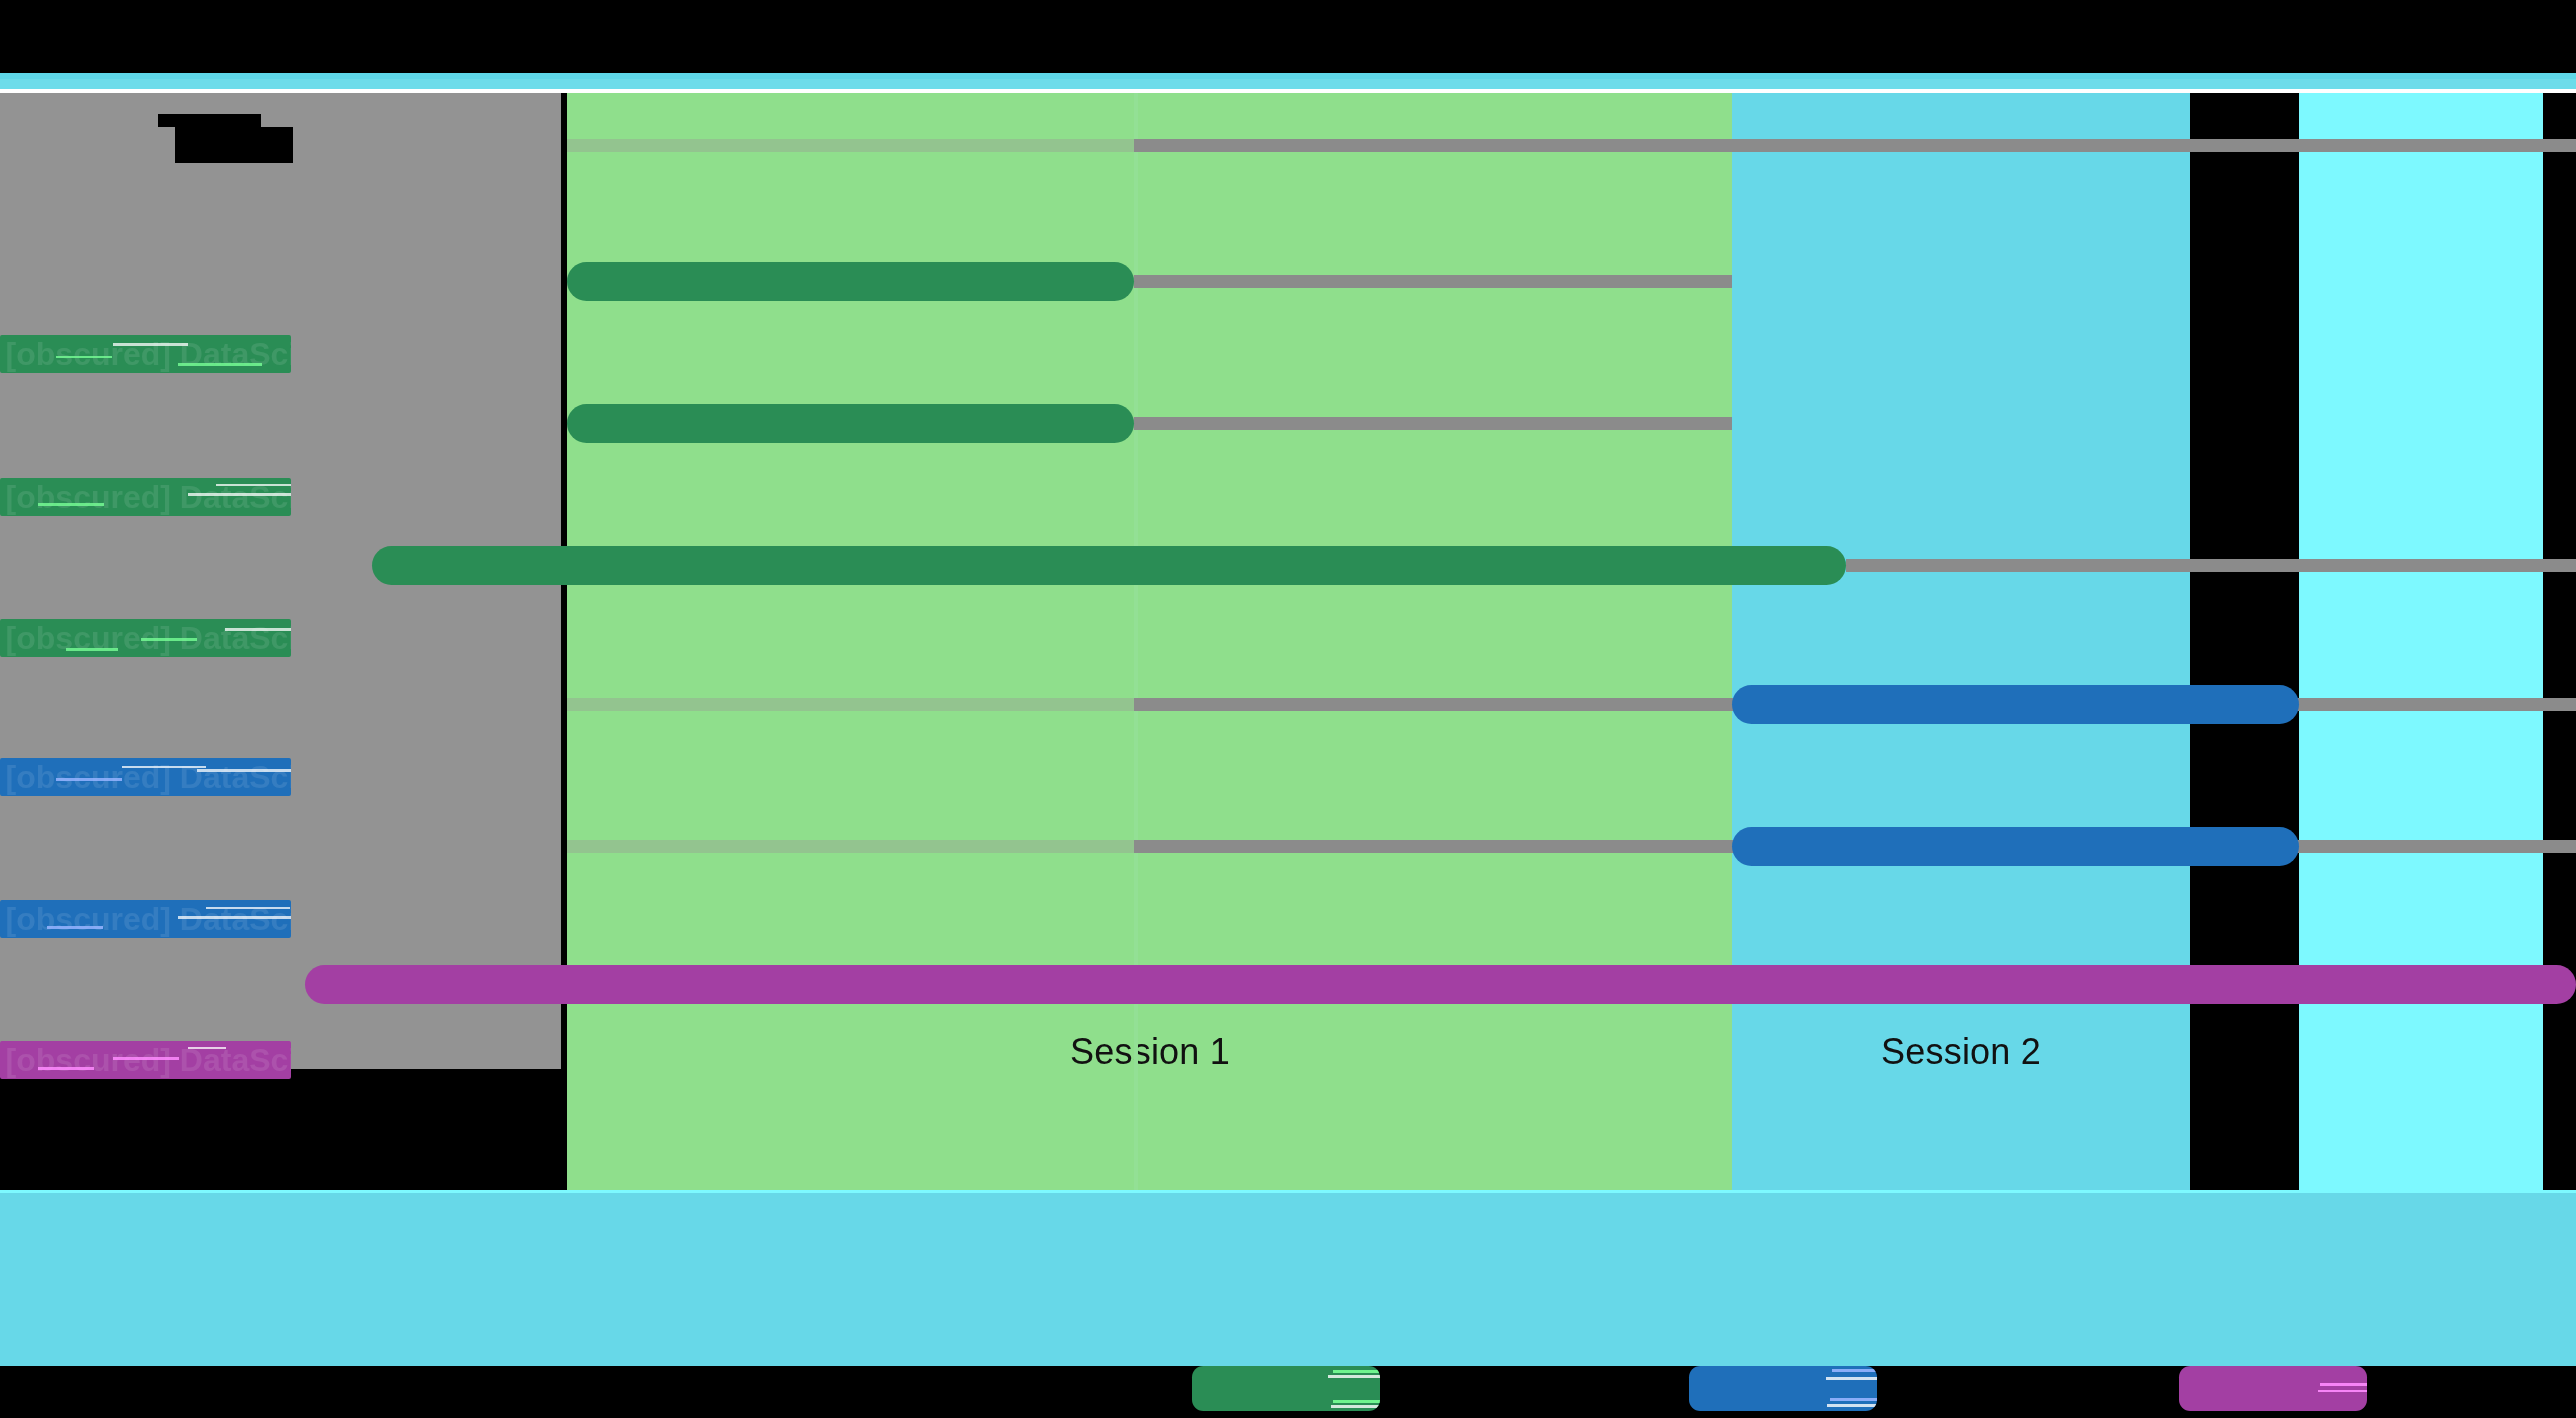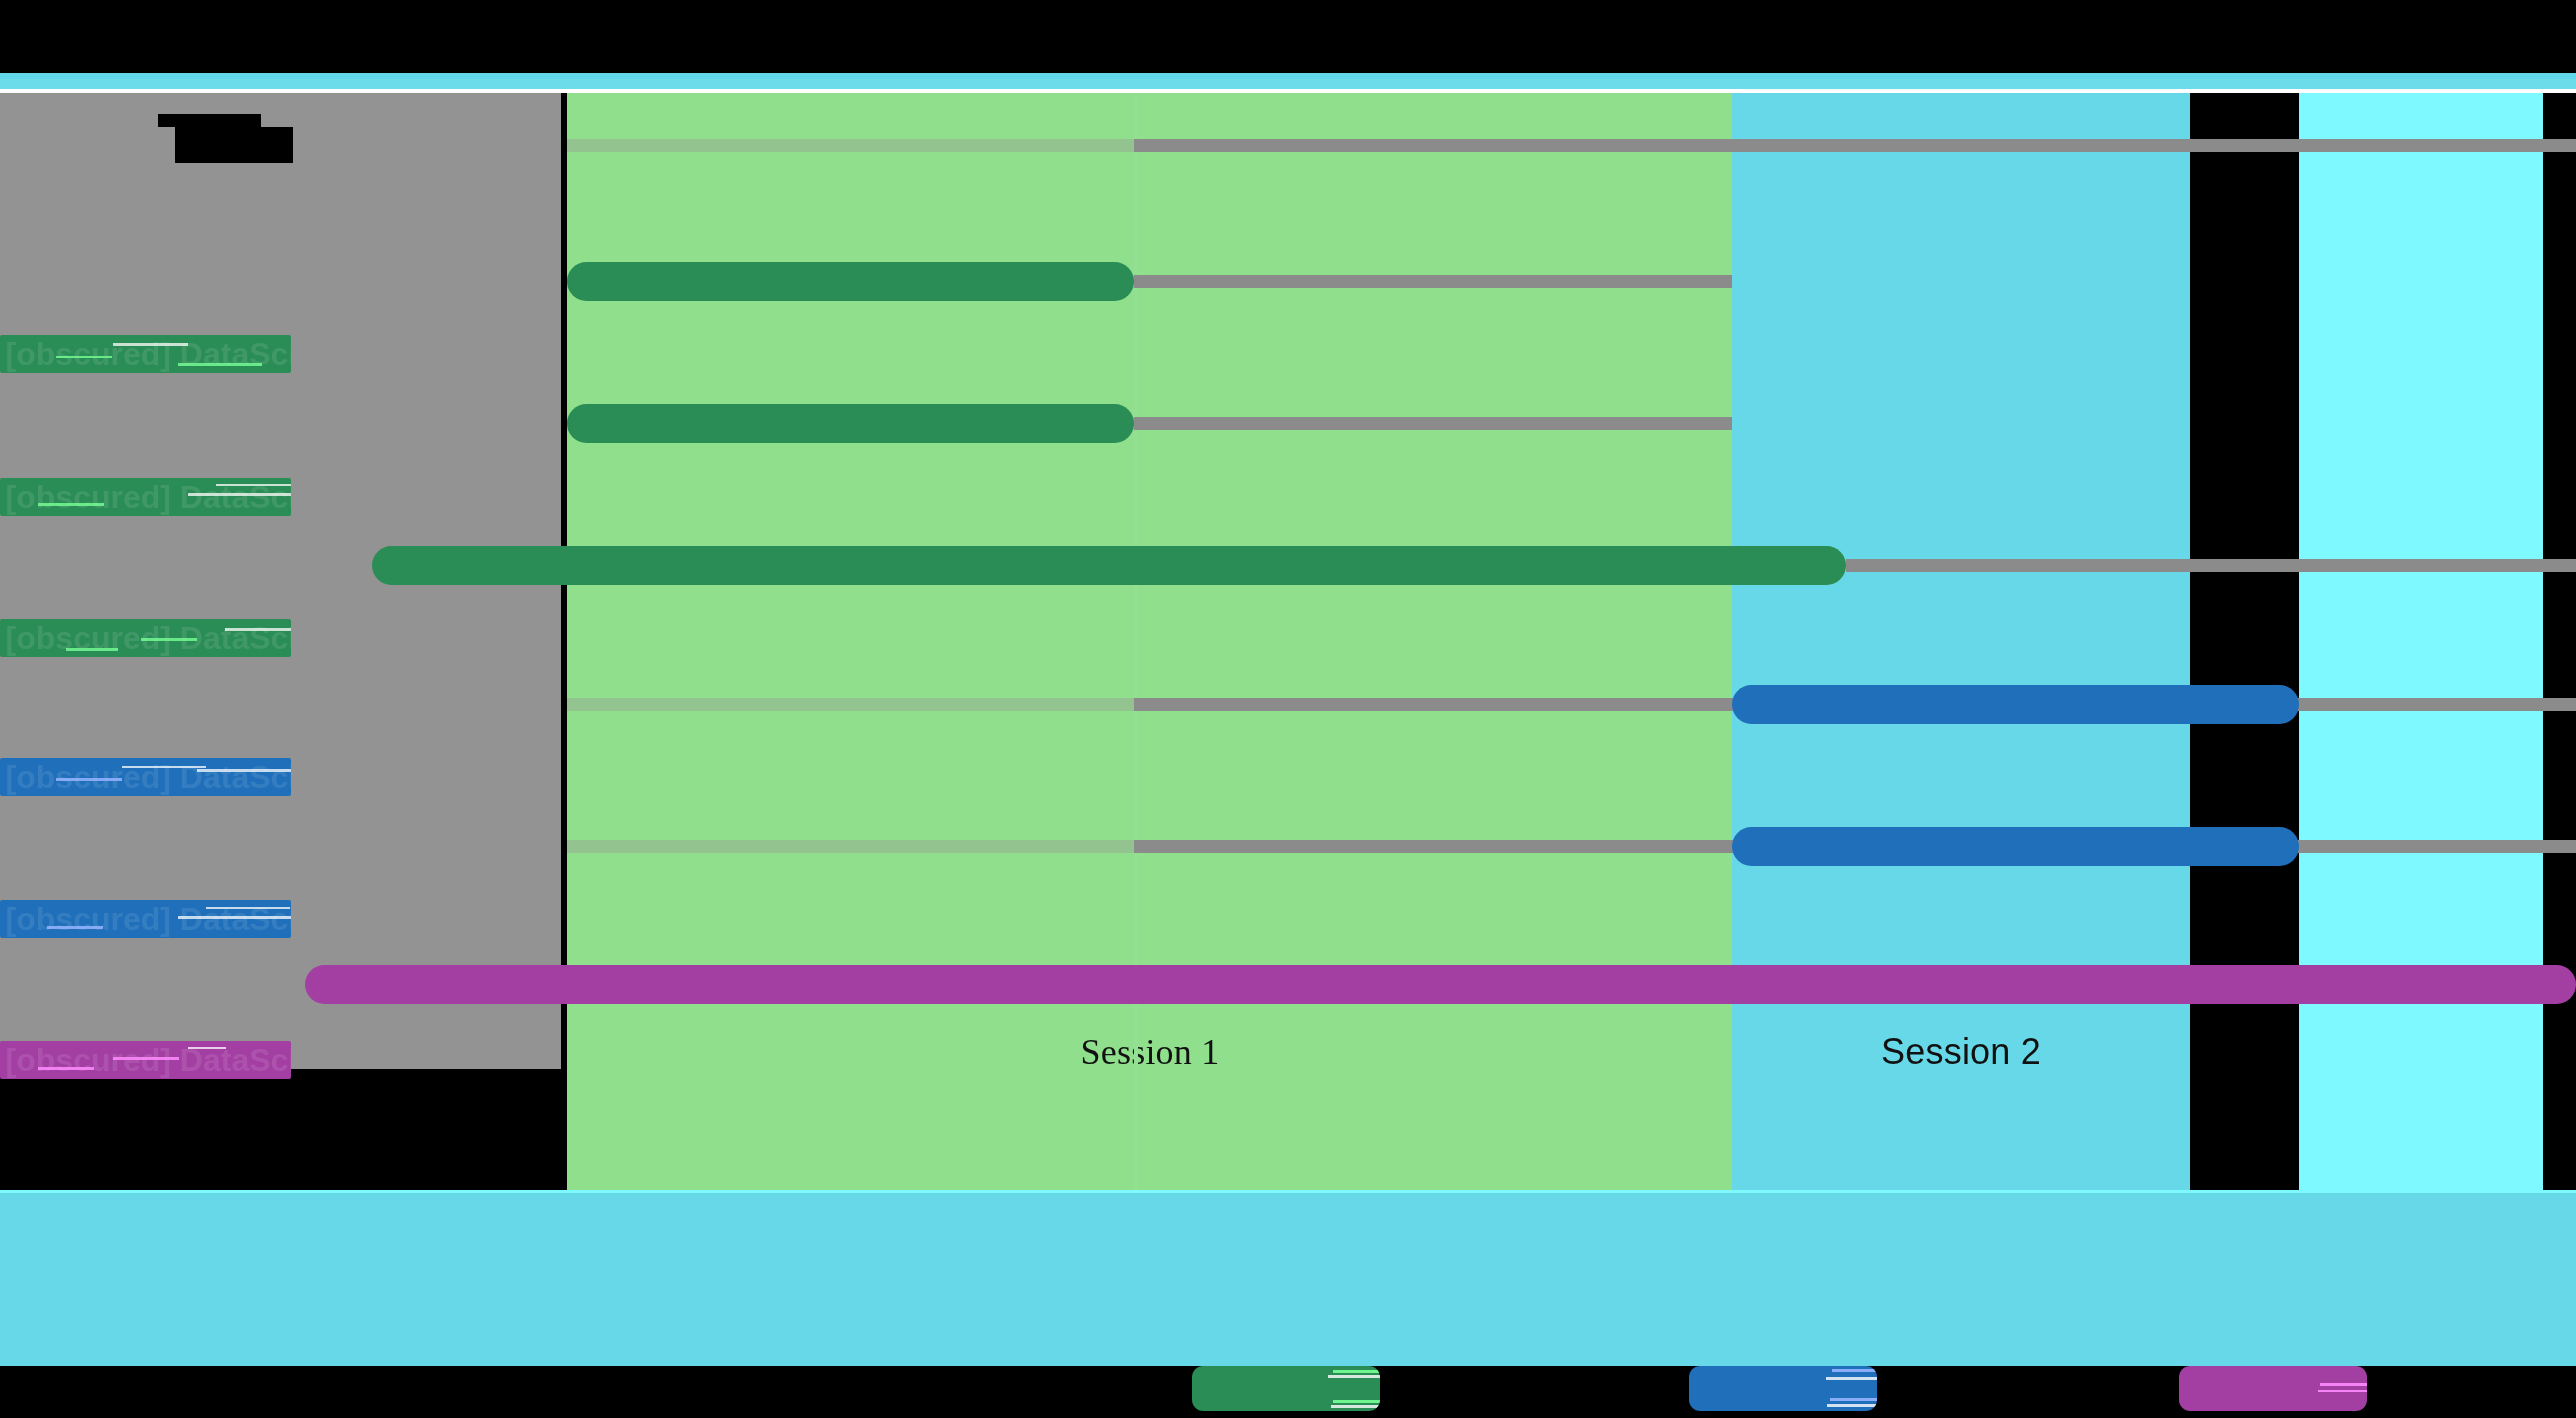--- a/index.html
+++ b/index.html
@@ -25,21 +25,21 @@
   .gray-left  { left: 0px;   width: 300px; }
   .gray-right { left: 300px; width: 261px; }
 
   
   .region { position: absolute; top: 0; height: 1100px; }
   .region .region-label {
     position: absolute; left: 0; width: 100%;
     top: 938px; text-align: center;
     font-size: 36px; color: #111; letter-spacing: 0.2px;
   }
-  .r1 { left: 567px;  width: 1166px; background: #8fdf8c; font-family: Liberation Serif, serif; }
+  .r1 { left: 567px;  width: 1166px; background: #8fdf8c; }
   .r2 { left: 1732px; width: 458px;  background: #67d8e8; }
   .r3 { left: 2299px; width: 244px;  background: #7df9ff; }
 
   
   .seam { position: absolute; top: 0; width: 3.8px; height: 1100px; background: #93e095; }
 
   
   .row { position: absolute; left: 0; width: 2576px; height: 0.9px; }
 
   

